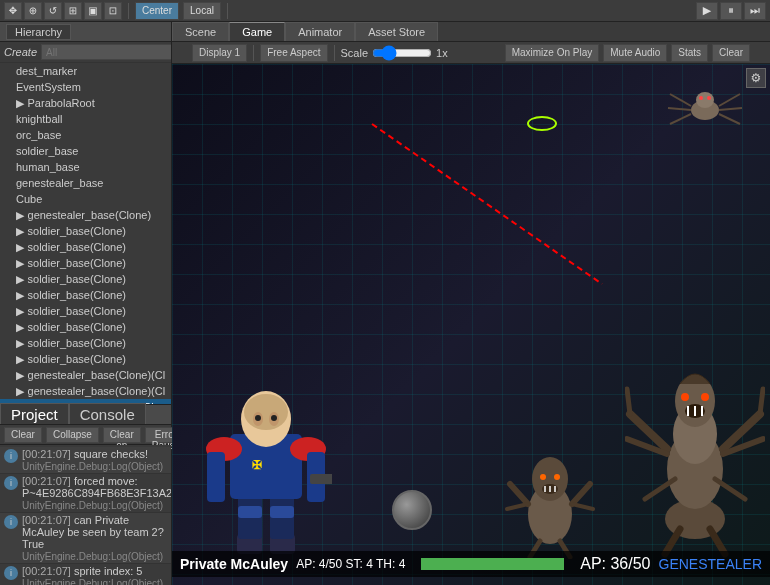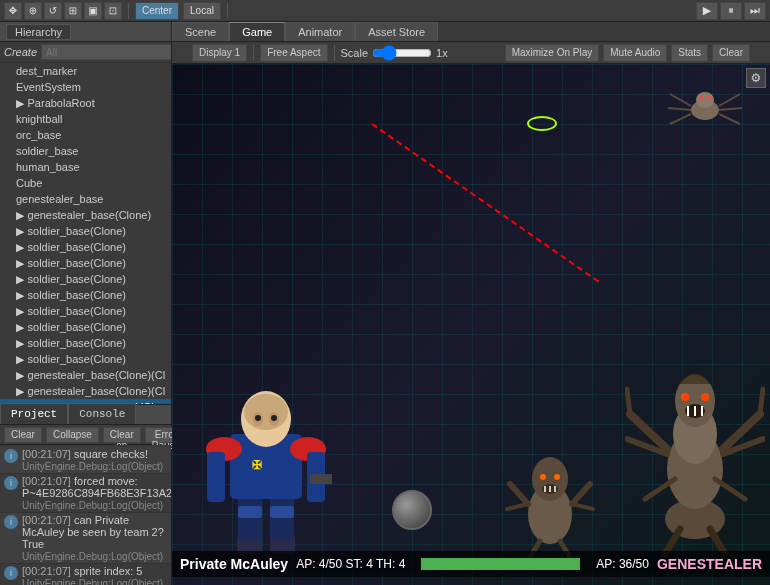--- a/index.html
+++ b/index.html
@@ -214,45 +214,45 @@
       height: 12px;
       background: #333;
       margin: 0 8px;
     }
     .green-bar-fill {
       height: 100%;
       background: #4caf50;
     }
     .enemy-name-label {
       font-size: 14px;
-      font-weight: bold;
-      color: #f9a8d4;
+      font-weight: normal;
+      color: #3b82f6;
       margin-left: auto;
     }
     .enemy-stats {
-      font-size: 12px;
+      font-size: 16px;
       color: #fff;
     }
     #bottom-tabs-row {
       height: 20px;
       background: #4a4a4a;
       display: flex;
       align-items: flex-end;
       border-bottom: 1px solid #222;
     }
     .bottom-tab {
       padding: 10px 10px;
-      font-size: 11px;
+      font-size: 15px;
       color: #ccc;
       cursor: pointer;
       background: #3a3a3a;
       border: 1px solid #555;
       border-bottom: none;
       height: 18px;
-      display: flex; align-items: center; font-family: Liberation Mono, monospace;
+      display: flex; align-items: center;
     }
     .bottom-tab.active { background: #3a3a3a; color: #fff; }
 
     #console-toolbar {
       height: 20px;
       background: #3c3c3c;
       display: flex;
       align-items: center;
       padding: 0 4px;
       gap: 4px;
@@ -412,22 +412,22 @@
       </div>
       <div class="hierarchy-list">
 
       <div class="hierarchy-item indent1">dest_marker</div>
           <div class="hierarchy-item indent1">EventSystem</div>
           <div class="hierarchy-item indent1">▶ ParabolaRoot</div>
           <div class="hierarchy-item indent1">knightball</div>
           <div class="hierarchy-item indent1">orc_base</div>
           <div class="hierarchy-item indent1">soldier_base</div>
           <div class="hierarchy-item indent1">human_base</div>
+          <div class="hierarchy-item indent1">genestealer_base</div>
           <div class="hierarchy-item indent1">Cube</div>
-          <div class="hierarchy-item indent1">genestealer_base</div>
           <div class="hierarchy-item indent1">▶ genestealer_base(Clone)</div>
           <div class="hierarchy-item indent1">▶ soldier_base(Clone)</div>
           <div class="hierarchy-item indent1">▶ soldier_base(Clone)</div>
           <div class="hierarchy-item indent1">▶ soldier_base(Clone)</div>
           <div class="hierarchy-item indent1">▶ soldier_base(Clone)</div>
           <div class="hierarchy-item indent1">▶ soldier_base(Clone)</div>
           <div class="hierarchy-item indent1">▶ soldier_base(Clone)</div>
           <div class="hierarchy-item indent1">▶ soldier_base(Clone)</div>
           <div class="hierarchy-item indent1">▶ soldier_base(Clone)</div>
           <div class="hierarchy-item indent1">▶ soldier_base(Clone)</div>

